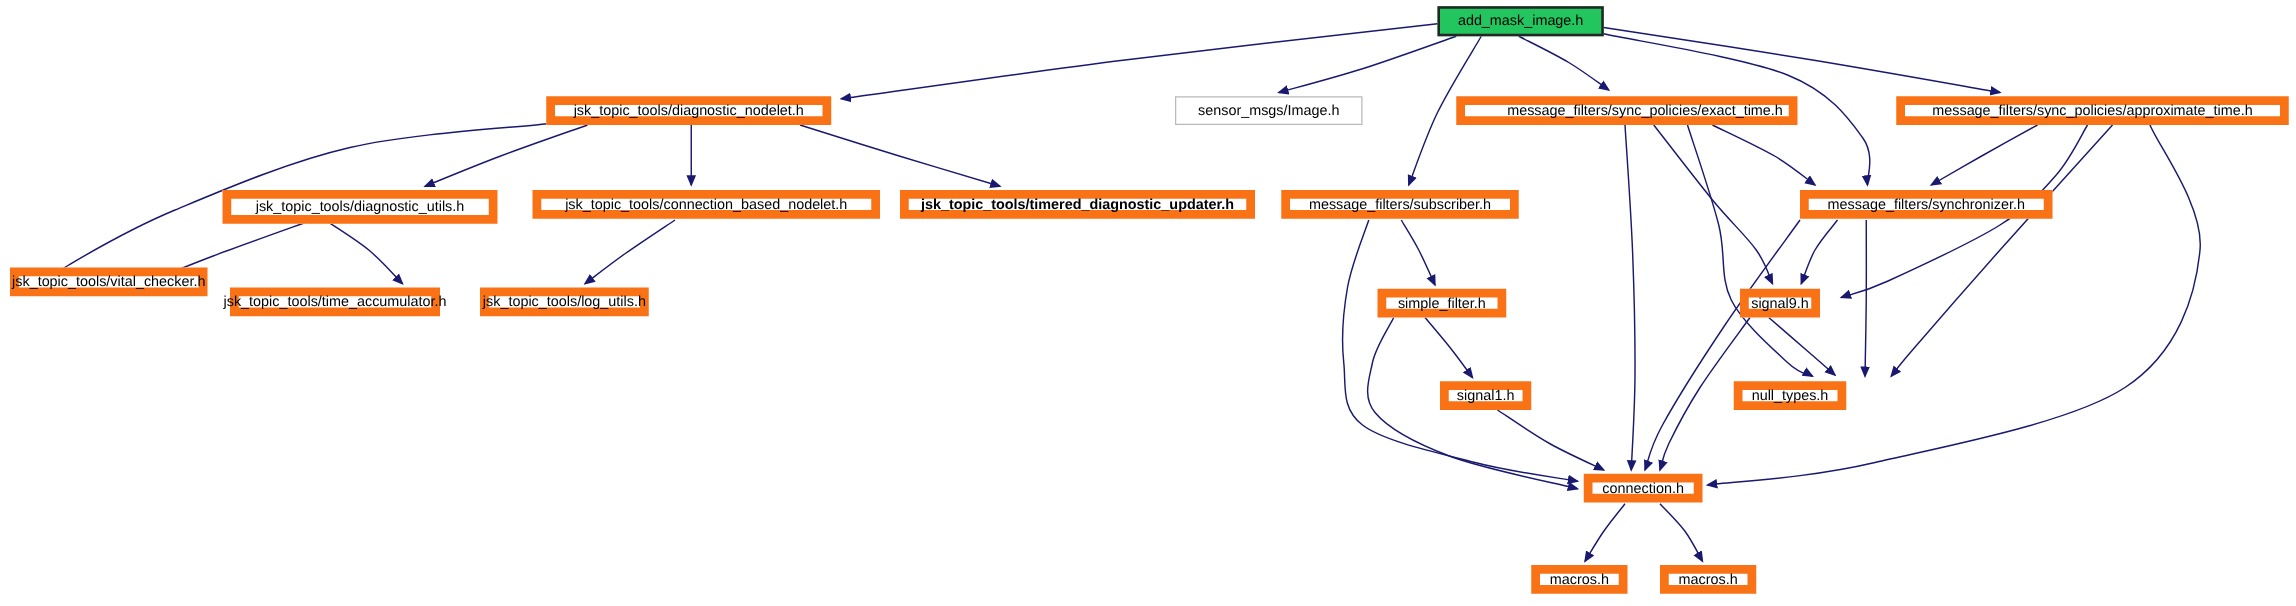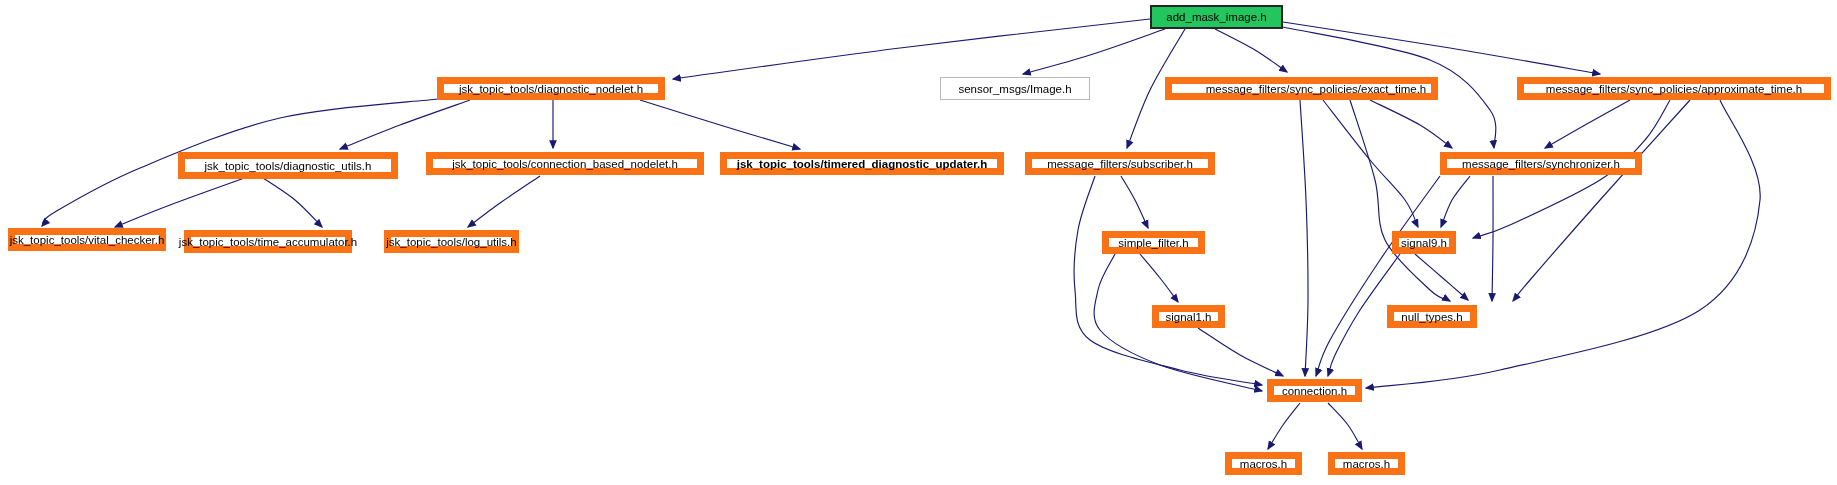--- a/index.html
+++ b/index.html
@@ -99,21 +99,21 @@
       </div>
       <div class="node" style="left: 720px; top: 152px; width: 284px; height: 23px; font-weight: bold;">
         <span>jsk_topic_tools/timered_diagnostic_updater.h</span>
       </div>
       <div class="node" style="left: 1025px; top: 152px; width: 190px; height: 23px;">
         <span>message_filters/subscriber.h</span>
       </div>
       <div class="node" style="left: 1392px; top: 152px; width: 202px; height: 23px; margin-left: 48px;">
         <span>message_filters/synchronizer.h</span>
       </div>
-      <div class="node" style="left: 8px; top: 228px; width: 158px; height: 23px; text-align: center;">
+      <div class="node" style="left: 8px; top: 214px; width: 158px; height: 23px; text-align: center;">
         <span>jsk_topic_tools/vital_checker.h</span>
       </div>
       <div class="node" style="left: 184px; top: 230px; width: 168px; height: 23px;">
         <span>jsk_topic_tools/time_accumulator.h</span>
       </div>
       <div class="node" style="left: 384px; top: 230px; width: 135px; height: 23px;">
         <span>jsk_topic_tools/log_utils.h</span>
       </div>
       <div class="node" style="left: 1102px; top: 231px; width: 103px; height: 23px;">
         <span>simple_filter.h</span>

